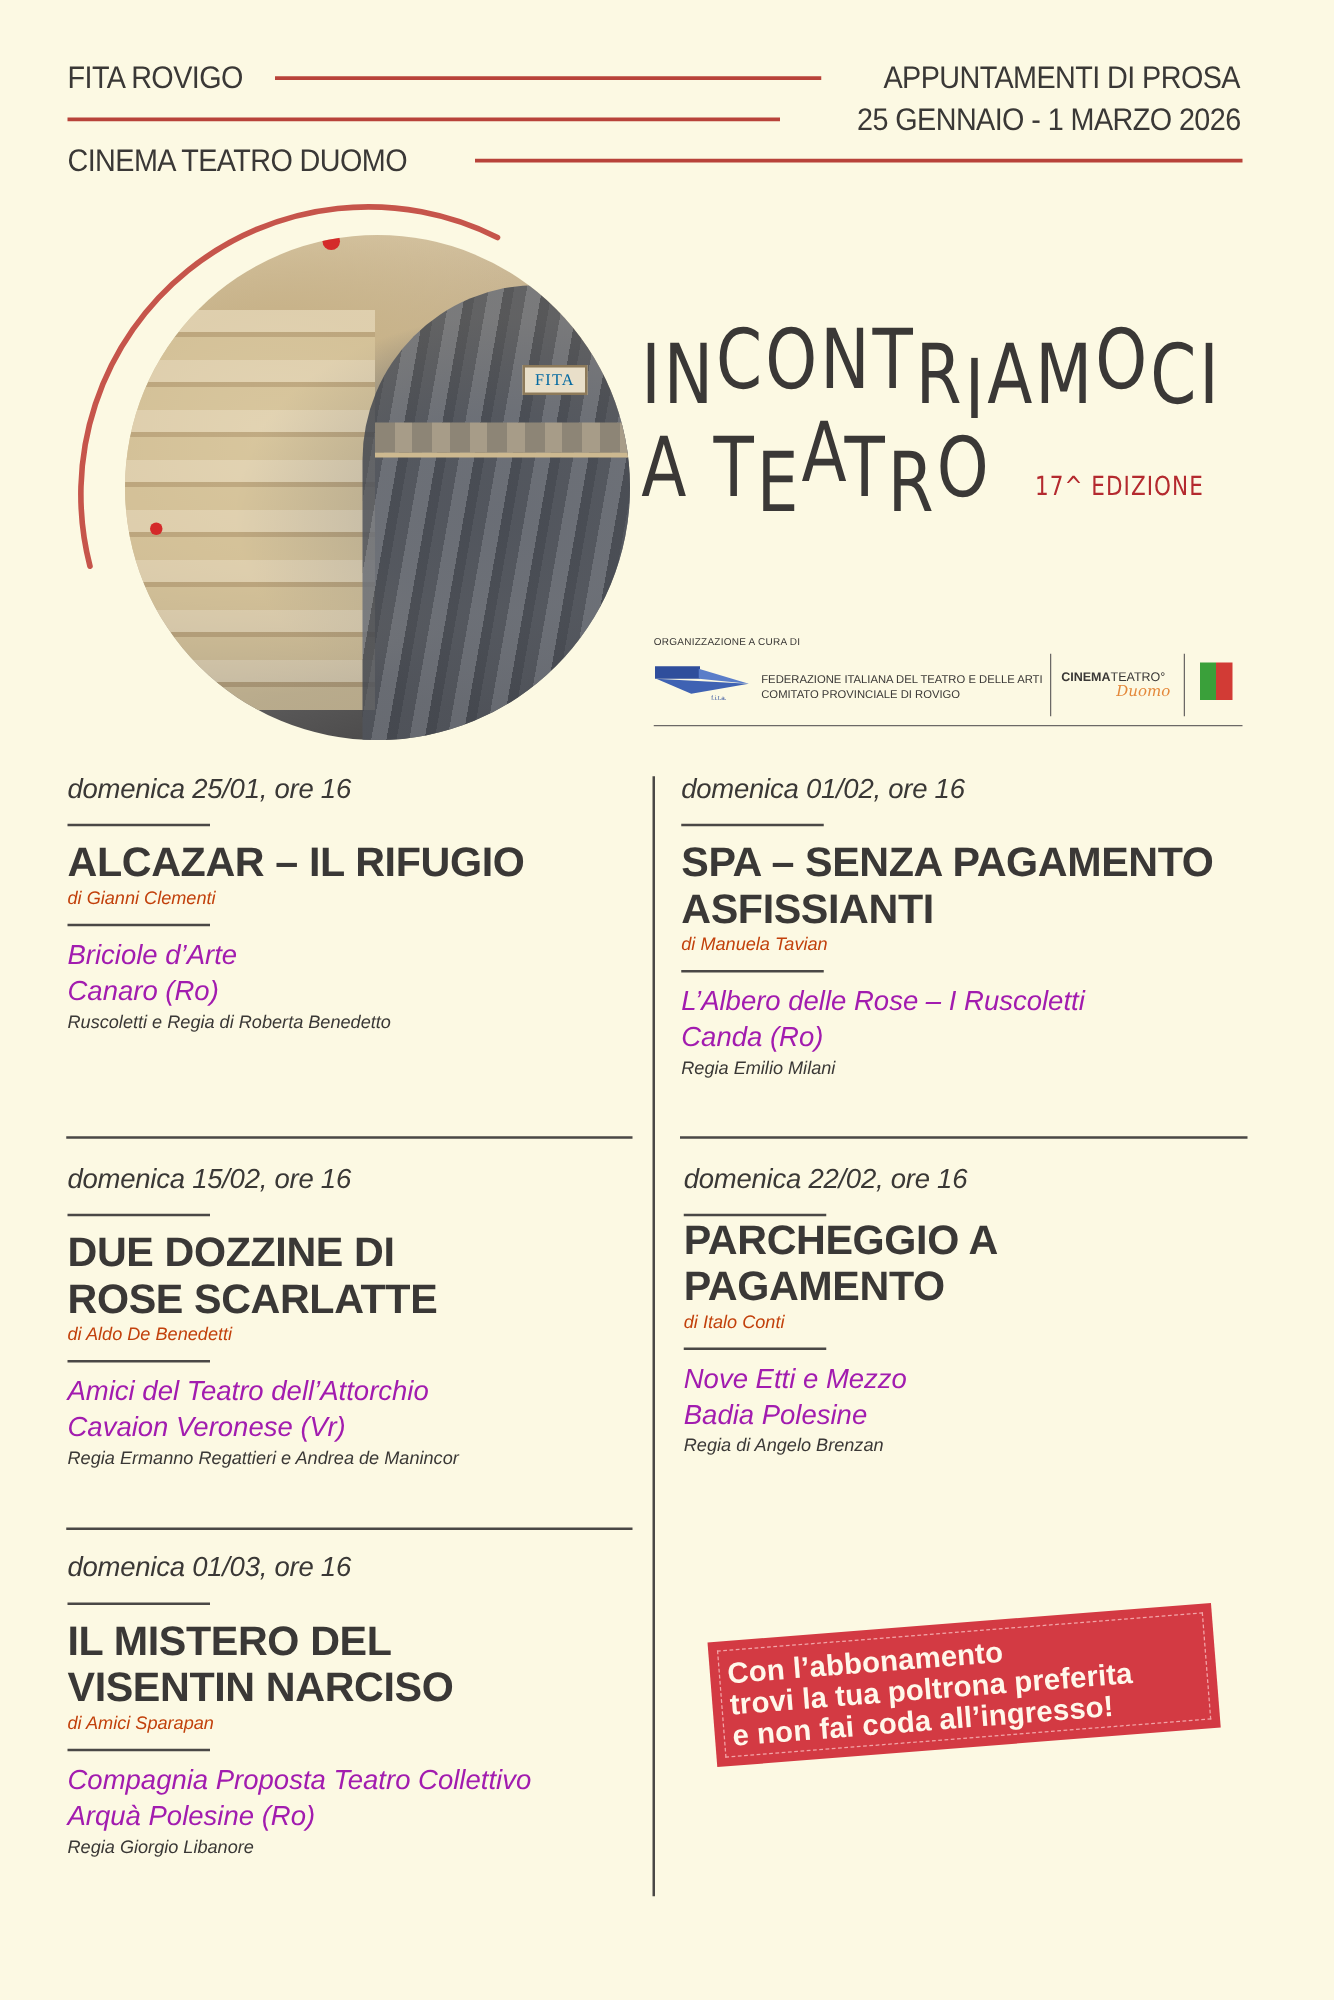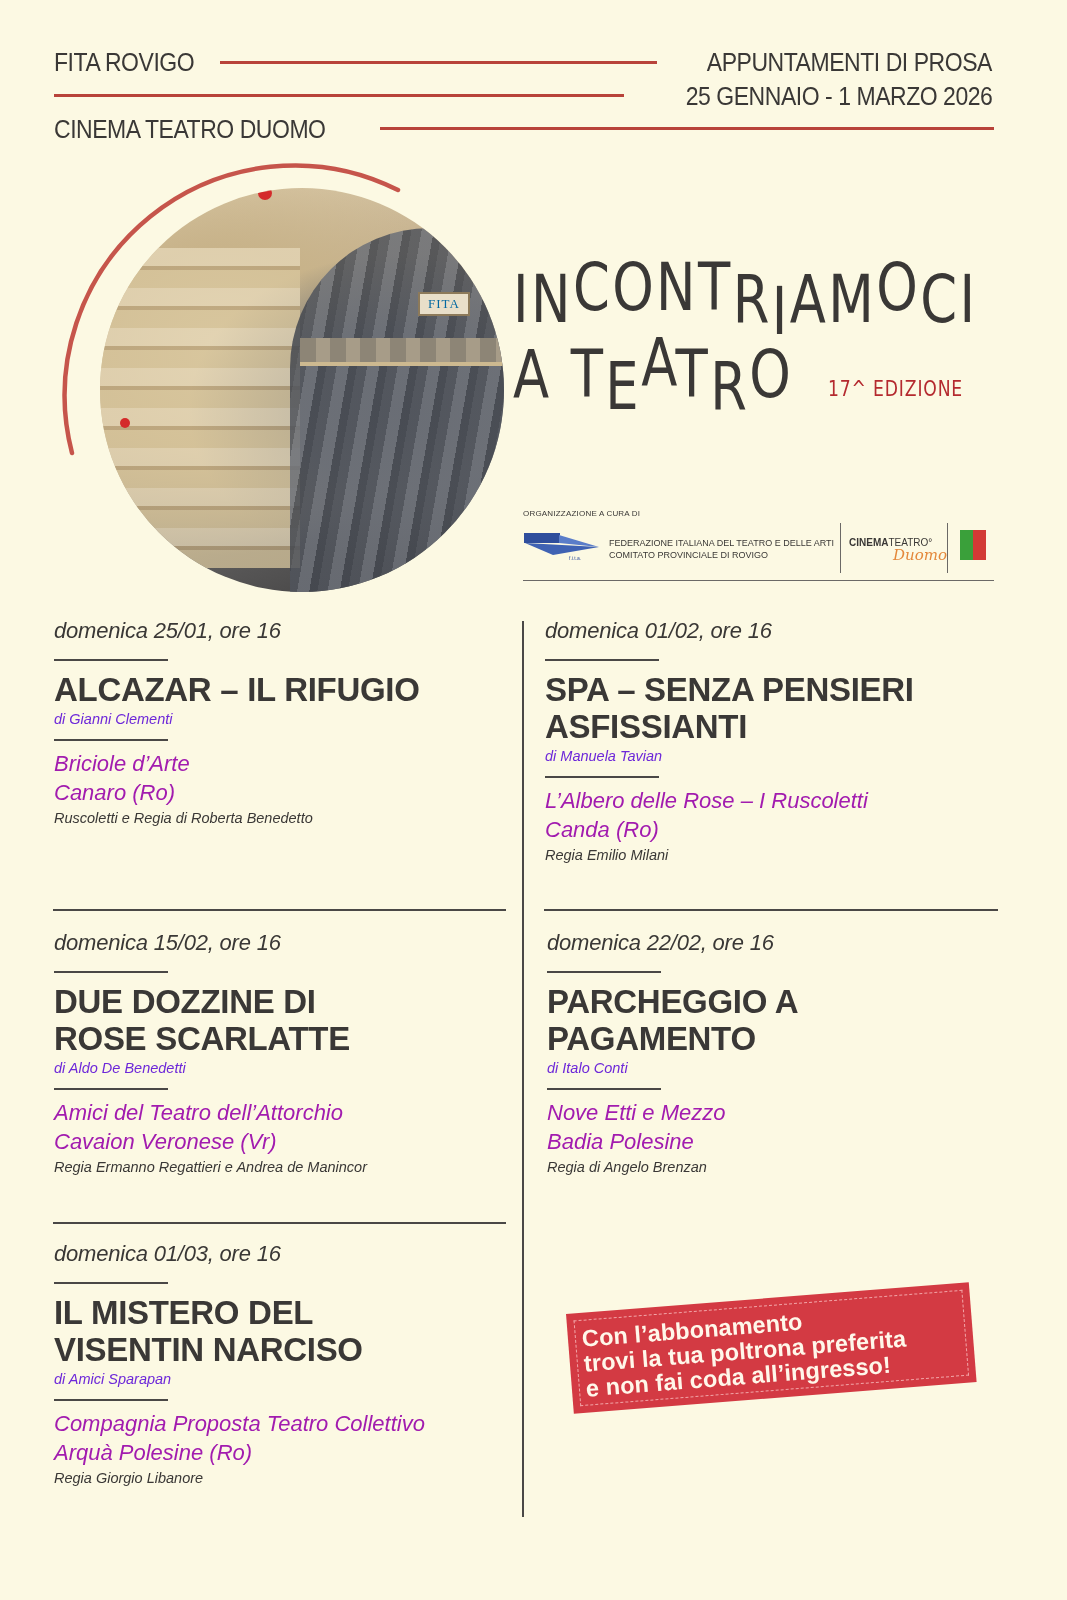--- a/index.html
+++ b/index.html
@@ -109,21 +109,21 @@
   }
   .org-sep { position: absolute; width: 1px; background: #6b6966; }
   .org-cinema {
     position: absolute; left: 849px; top: 537px;
     font-size: 10px; color: #3a3836; white-space: nowrap;
   }
   .org-cinema b { font-weight: bold; }
   .org-duomo {
     position: absolute; left: 893px; top: 546px;
     font-family: "DejaVu Serif", serif; font-style: italic;
-    font-size: 15px; color: #e4883a;
+    font-size: 12px; color: #e4883a;
   }
   .org-flag {
     position: absolute; left: 960px; top: 530px; width: 26px; height: 30px;
     background: linear-gradient(90deg, #3aa03a 0 50%, #d23b35 50% 100%);
   }
   .org-bottom-rule {
     position: absolute; left: 523px; top: 580px; width: 471px; height: 1px; background: #6b6966;
   }
 
   
@@ -151,21 +151,21 @@
   .ev-title {
     font-weight: bold;
     font-size: 33px;
     line-height: 37px;
     color: #3a3836;
     letter-spacing: -0.3px;
   }
   .ev-author {
     font-style: italic;
     font-size: 14.5px;
-    color: #6d28d9;
+    color: #c2410c;
     margin-top: 3px;
   }
   .ev-company, .ev-place {
     font-style: italic;
     font-size: 22px;
     line-height: 29px;
     color: #a21caf;
   }
   .ev-regia {
     font-style: italic;
@@ -262,21 +262,21 @@
   <div class="ev-author">di Gianni Clementi</div>
   <div class="short-rule" style="margin-top:12px;"></div>
   <div class="ev-company" style="margin-top:8px;">Briciole d’Arte</div>
   <div class="ev-place">Canaro (Ro)</div>
   <div class="ev-regia">Ruscoletti e Regia di Roberta Benedetto</div>
 </div>
 
 <div class="event" style="left:545px; top:616px; width:430px;">
   <div class="ev-date">domenica 01/02, ore 16</div>
   <div class="short-rule" style="margin-top:13px;"></div>
-  <div class="ev-title" style="margin-top:10px;">SPA – SENZA PENSIERI ASFISSIANTI</div>
+  <div class="ev-title" style="margin-top:10px;">SPA – SENZA PAGAMENTO ASFISSIANTI</div>
   <div class="ev-author">di Manuela Tavian</div>
   <div class="short-rule" style="margin-top:12px;"></div>
   <div class="ev-company" style="margin-top:8px;">L’Albero delle Rose – I Ruscoletti</div>
   <div class="ev-place">Canda (Ro)</div>
   <div class="ev-regia">Regia Emilio Milani</div>
 </div>
 
 <div class="event" style="left:54px; top:928px; width:360px;">
   <div class="ev-date">domenica 15/02, ore 16</div>
   <div class="short-rule" style="margin-top:13px;"></div>
@@ -284,21 +284,21 @@
   <div class="ev-author">di Aldo De Benedetti</div>
   <div class="short-rule" style="margin-top:12px;"></div>
   <div class="ev-company" style="margin-top:8px;">Amici del Teatro dell’Attorchio</div>
   <div class="ev-place">Cavaion Veronese (Vr)</div>
   <div class="ev-regia">Regia Ermanno Regattieri e Andrea de Manincor</div>
 </div>
 
 <div class="event" style="left:547px; top:928px; width:300px;">
   <div class="ev-date">domenica 22/02, ore 16</div>
   <div class="short-rule" style="margin-top:13px;"></div>
-  <div class="ev-title" style="margin-top:10px;">PARCHEGGIO A PAGAMENTO</div>
+  <div class="ev-title" style="">PARCHEGGIO A PAGAMENTO</div>
   <div class="ev-author">di Italo Conti</div>
   <div class="short-rule" style="margin-top:12px;"></div>
   <div class="ev-company" style="margin-top:8px;">Nove Etti e Mezzo</div>
   <div class="ev-place">Badia Polesine</div>
   <div class="ev-regia">Regia di Angelo Brenzan</div>
 </div>
 
 <div class="event" style="left:54px; top:1239px; width:380px;">
   <div class="ev-date">domenica 01/03, ore 16</div>
   <div class="short-rule" style="margin-top:13px;"></div>

